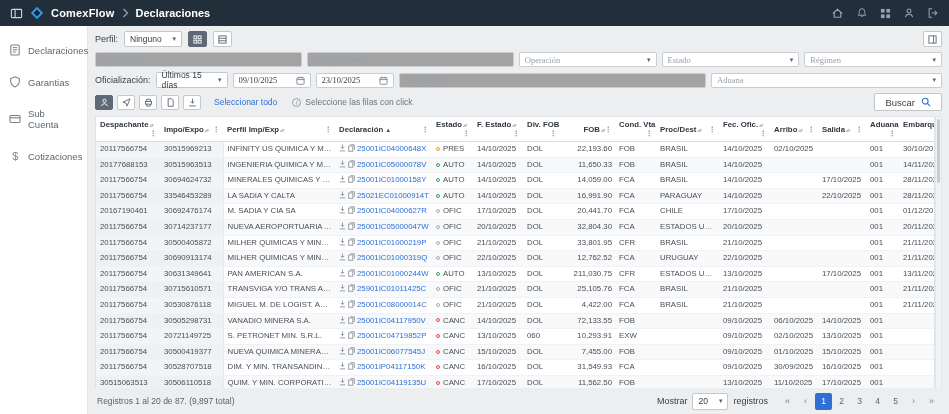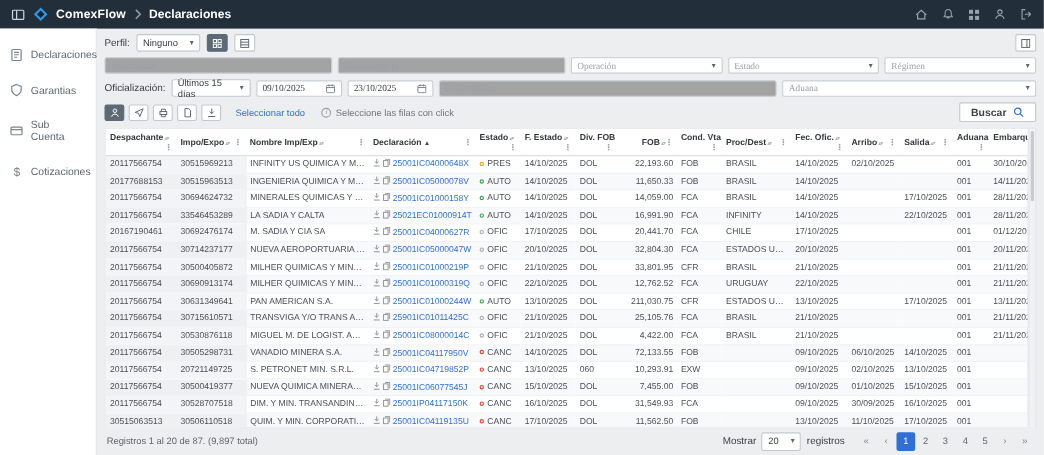--- a/index.html
+++ b/index.html
@@ -35,21 +35,21 @@
   .toggle.active,.act-btn.active{background:#5d6a76;border-color:#5d6a76;color:#fff}
   .toggle.active svg *,.act-btn.active svg *{stroke:#fff}
   .spacer{flex:1}
   input.f{height:15px;border:1px solid #c9cdd2;border-radius:2px;padding:0 5px;font-size:8.5px;color:#3c4043;font-family:inherit;background:#a3a3a3;min-width:0;outline:none}
   input.f::placeholder,input.bare::placeholder{color:#9aa0a6}
   .field{display:flex;align-items:center;border:1px solid #c9cdd2;border-radius:2px;background:#fff;height:15px;padding:0 5px;gap:3px;min-width:0}
   input.bare{border:0;outline:0;flex:1;font-size:8.5px;color:#3c4043;font-family:Liberation Serif, serif;min-width:0;background:transparent}
   .link{color:#2f6fd6;font-size:8.5px;margin-left:9px;text-decoration:none;white-space:nowrap}
   .hint{display:flex;align-items:center;gap:4px;color:#70757a;font-size:8.5px;margin-left:11px;white-space:nowrap}
   .info-dot{width:9px;height:9px;border:1px solid #9aa0a6;border-radius:50%;font-size:6.5px;display:inline-flex;align-items:center;justify-content:center;color:#9aa0a6;font-style:italic}
-  .search-btn{margin-left:auto;height:18px;border:1px solid #c3c8cd;border-radius:2px;background:#fff;display:flex;align-items:center;gap:6px;padding:0 10px;font-size:9.5px;font-weight:bold;color:#3c4043;font-family:inherit;cursor:pointer}
+  .search-btn{margin-left:auto;height:18px;border:1px solid #c3c8cd;border-radius:2px;background:#fff;display:flex;align-items:center;gap:6px;padding:0 10px;font-size:9.5px;font-weight:normal;color:#3c4043;font-family:inherit;cursor:pointer}
 
   
   .table-zone{display:flex;flex:1;min-height:0}
   .table-wrap{flex:1;background:#fff;border:1px solid #e0e3e6;border-bottom:none;overflow:hidden;min-width:0}
   table{width:100%;border-collapse:collapse;table-layout:fixed}
   th{font-size:7.8px;font-weight:bold;text-align:left;padding:3px 3px 3px 4px;border-bottom:1px solid #d9dce0;background:#fff;white-space:nowrap;overflow:hidden;color:#33373c}
   th.num{text-align:right}
   th .sort{color:#b4bac0;font-size:5.5px;margin-left:1px;letter-spacing:-1px}
   th .sort-active{color:#4a4f55;font-size:6px;margin-left:2px}
   th .colmenu{color:#9aa0a6;font-size:7.5px;float:right;cursor:pointer}
@@ -295,21 +295,21 @@
               <col style="width: 51px;">
               <col style="width: 48px;">
               <col style="width: 48px;">
               <col style="width: 33px;">
               <col style="width: 46px;">
             </colgroup>
           <thead>
               <tr>
                 <th><span>Despachante</span><span class="sort">▴▾</span><span class="colmenu">⋮</span></th>
                 <th><span>Impo/Expo</span><span class="sort">▴▾</span><span class="colmenu">⋮</span></th>
-                <th><span>Nombre Imp/Exp</span><span class="sort">▴▾</span><span class="colmenu">⋮</span></th>
+                <th><span>Perfil Imp/Exp</span><span class="sort">▴▾</span><span class="colmenu">⋮</span></th>
                 <th><span>Declaración</span><span class="sort-active">▲</span><span class="colmenu">⋮</span></th>
                 <th><span>Estado</span><span class="sort">▴▾</span><span class="colmenu">⋮</span></th>
                 <th><span>F. Estado</span><span class="sort">▴▾</span><span class="colmenu">⋮</span></th>
                 <th><span>Div. FOB</span><span class="colmenu">⋮</span></th>
                 <th class="num"><span>FOB</span><span class="sort">▴▾</span><span class="colmenu">⋮</span></th>
                 <th><span>Cond. Vta</span><span class="colmenu">⋮</span></th>
                 <th><span>Proc/Dest</span><span class="sort">▴▾</span><span class="colmenu">⋮</span></th>
                 <th><span>Fec. Ofic.</span><span class="sort">▴▾</span><span class="colmenu">⋮</span></th>
                 <th><span>Arribo</span><span class="sort">▴▾</span><span class="colmenu">⋮</span></th>
                 <th><span>Salida</span><span class="sort">▴▾</span><span class="colmenu">⋮</span></th>
@@ -392,21 +392,21 @@
                       <path d="M4 .5v4.4M2 3.2 4 5.2 6 3.2M1 7.8h6" stroke="#8a9199" stroke-width="1" fill="none"></path>
                     </svg></span><span class="mi"><svg width="7" height="8" viewBox="0 0 8 9">
                       <path d="M2.5.8h4.7v6" fill="none" stroke="#8a9199"></path>
                       <rect x=".8" y="2.2" width="4.7" height="6" fill="#fff" stroke="#8a9199"></rect>
                     </svg></span><a class="dlink" href="#">25021EC01000914T</a></td>
                 <td><span class="ring" style="border-color: rgb(52, 168, 83);"></span><span>AUTO</span></td>
                 <td>14/10/2025</td>
                 <td>DOL</td>
                 <td class="num">16,991.90</td>
                 <td>FCA</td>
-                <td>INFINITY</td>
+                <td>PARAGUAY</td>
                 <td>14/10/2025</td>
                 <td></td>
                 <td>22/10/2025</td>
                 <td>001</td>
                 <td>28/11/2025</td>
               </tr>
               <tr>
                 <td class="frozen">20167190461</td>
                 <td class="frozen">30692476174</td>
                 <td>M. SADIA Y CIA SA</td>

